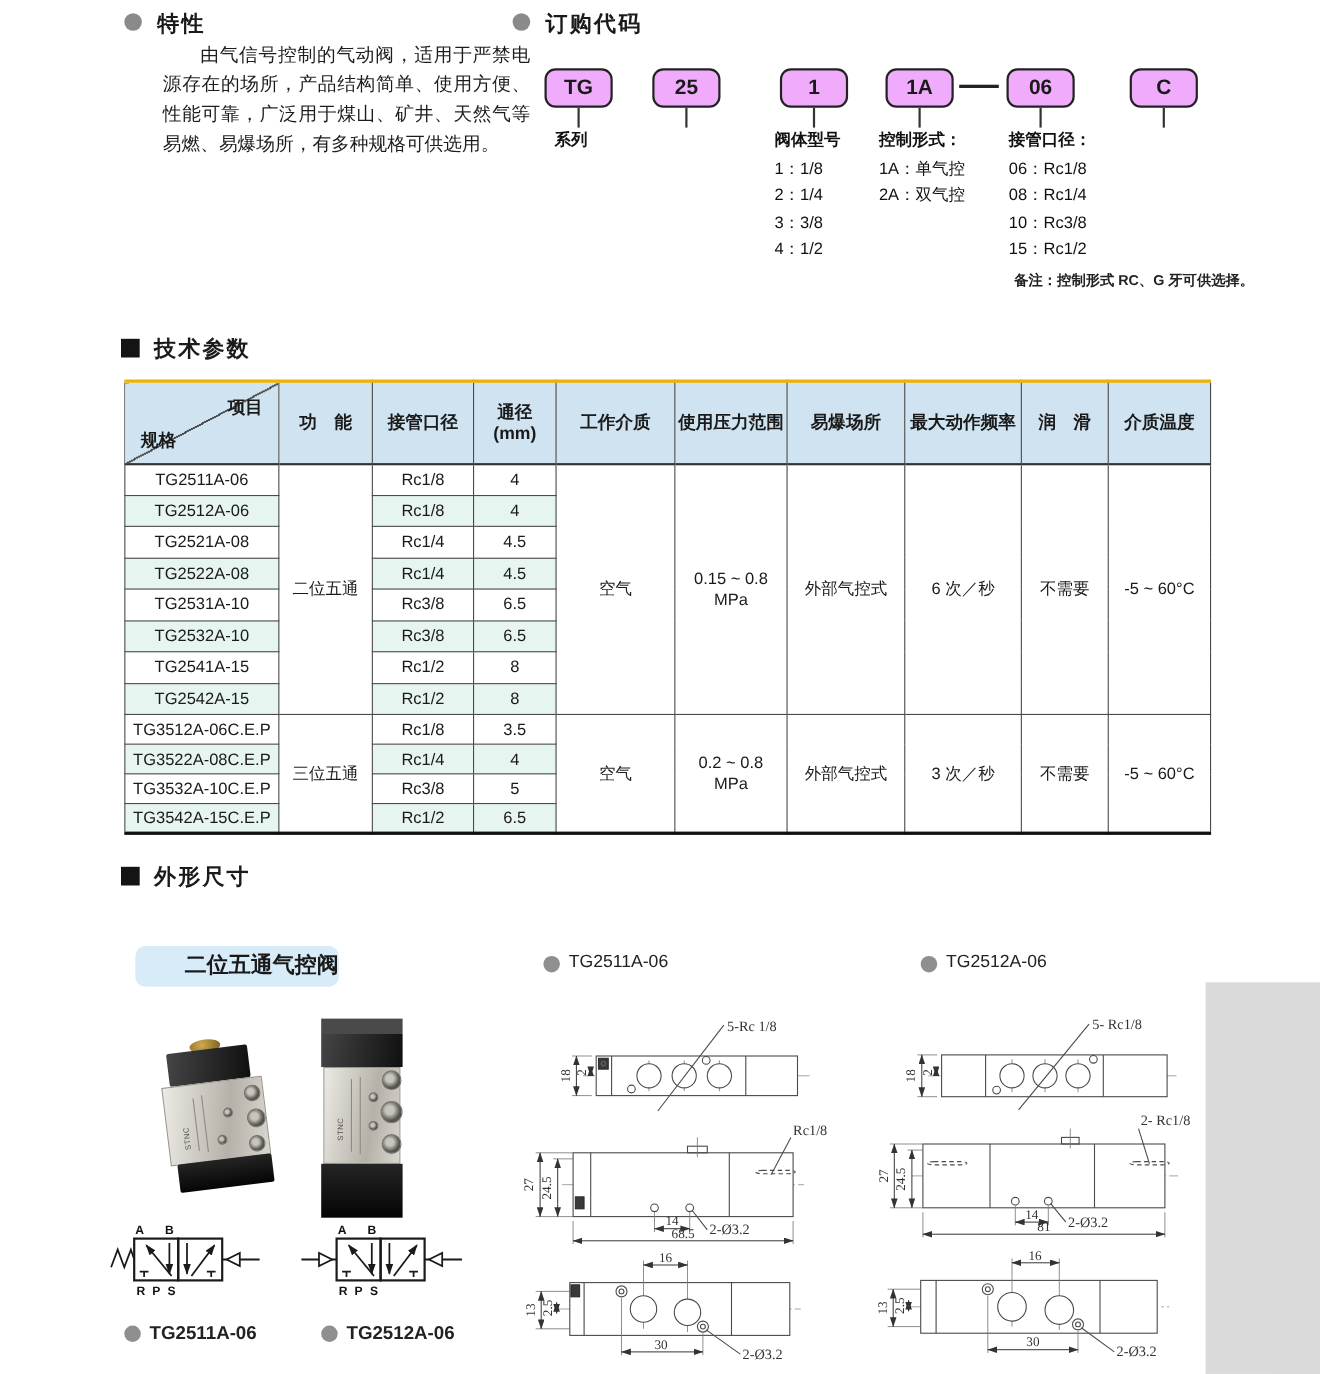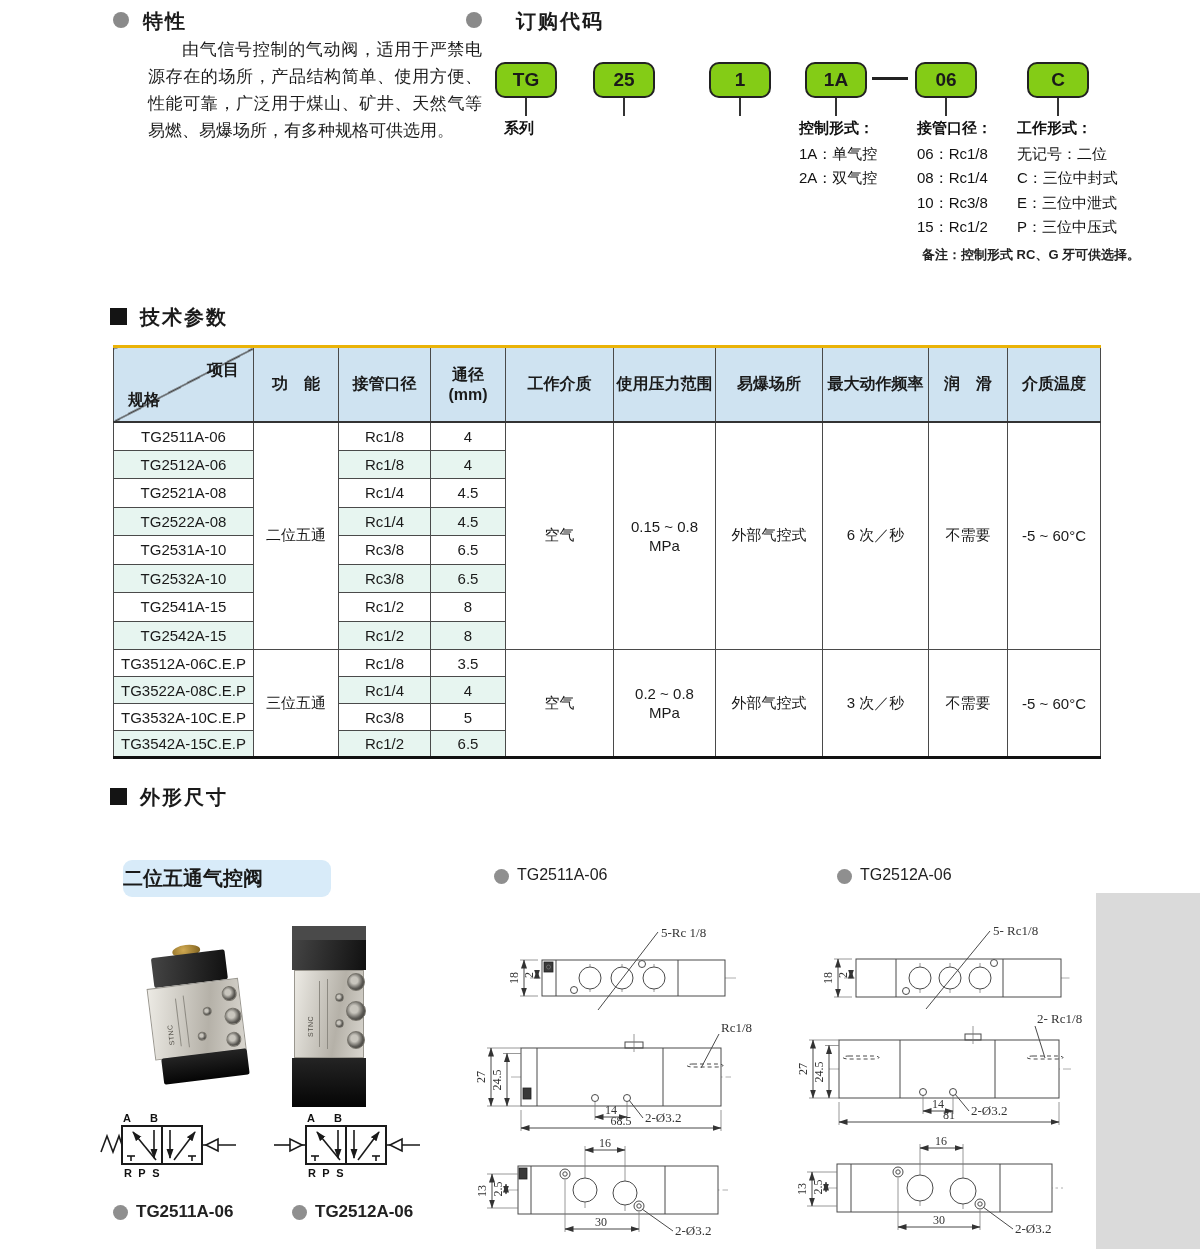--- a/index.html
+++ b/index.html
@@ -9,21 +9,21 @@
     font-family:"Liberation Sans","DejaVu Sans",sans-serif; color:#1a1a1a; overflow:hidden;
   }
   .abs { position:absolute; }
   .bullet { position:absolute; width:16px; height:16px; border-radius:50%; background:#8a8a8a; }
   .sq { position:absolute; width:17px; height:17px; background:#141414; }
   .h1 { position:absolute; font-size:20px; font-weight:bold; letter-spacing:2px; }
   
   #features-body { position:absolute; left:108px; top:36px; width:334px; font-size:17px;
     line-height:27px; text-align:justify; text-indent:2em; color:#1c1c1c;margin-left:40px; }
   
-  .code-box { position:absolute; top:62px; width:62px; height:36px; background:#84cc16;
+  .code-box { position:absolute; top:62px; width:62px; height:36px; background:#f0abfc;
     border:2px solid #222; border-radius:10px; text-align:center; line-height:32px;
     font-size:19px; font-weight:bold; }
   .leader { position:absolute; top:98px; height:18px; width:1.5px; background:#333; }
   .dash { position:absolute; left:872px; top:77px; width:36px; height:3px; background:#222; }
   .code-col { position:absolute; top:116px; font-size:15px; line-height:24.5px; color:#111; }
   .code-col .lab { font-weight:600; margin-bottom:1px; }
   .code-col .opt { font-weight:500; }
   #order-note { position:absolute; left:922px; top:246px; font-size:13px; font-weight:600; color:#222; }
   
   #spec-table { position:absolute; left:113px; top:345px; border-collapse:collapse;
@@ -34,22 +34,22 @@
   #spec-table th.corner { position:relative; padding:0;
     background-image:linear-gradient(to bottom right, transparent calc(50% - 0.8px), #4a4a4a calc(50% - 0.8px), #4a4a4a calc(50% + 0.8px), transparent calc(50% + 0.8px)), linear-gradient(#cfe3f1,#cfe3f1); }
   .corner-top { position:absolute; top:12px; right:14px; font-weight:600; }
   .corner-bottom { position:absolute; bottom:10px; left:14px; font-weight:600; }
   #spec-table tr.g1 { height:28.5px; }
   #spec-table tr.g2 { height:27px; }
   #spec-table tr.alt td { background:#e7f5f0; }
   #spec-table th { border-bottom:2px solid #333; }
   td.pre { white-space:pre-line; line-height:19px; }
   
-  #cat-box { position:absolute; left:123px; top:860px; width:208px; height:37px; background:#d8ebf9;
-    border-radius:9px; text-align:left; line-height:37px; font-size:20px; font-weight:bold; }
+  #cat-box { position:absolute; left:123px; top:860px; width:185px; height:37px; background:#d8ebf9;
+    border-radius:9px; text-align:right; line-height:37px; font-size:20px; font-weight:bold; }
   .model-lbl { position:absolute; font-size:16px; font-weight:500; color:#222; }
   .sm-bullet { position:absolute; width:15px; height:15px; border-radius:50%; background:#8f8f8f; }
   .cap-lbl { position:absolute; font-size:17px; font-weight:600; color:#222; }
   
   #side-band { position:absolute; left:1096px; top:893px; width:104px; height:356px; background:#dadada; }
   
   svg text.dt { font-family:"Liberation Serif","DejaVu Serif",serif; font-size:12px; fill:#333; }
   svg text.tt { font-family:"Liberation Serif","DejaVu Serif",serif; font-size:13px; fill:#333; }
   svg .dl { stroke:#4a4a4a; fill:none; stroke-width:1; }
   svg .fw { fill:#fff; }
@@ -91,58 +91,58 @@
     </defs>
   </svg>
 
   <div id="side-band"></div>
 
   <div class="bullet" style="left:113px; top:12px;"></div>
   <div class="h1" style="left:143px; top:8px;">特性</div>
   <div id="features-body">由气信号控制的气动阀，适用于严禁电源存在的场所，产品结构简单、使用方便、性能可靠，广泛用于煤山、矿井、天然气等易燃、易爆场所，有多种规格可供选用。</div>
 
   <div class="bullet" style="left:466px; top:12px;"></div>
-  <div class="h1" style="left:516px; top:8px;">订购代码</div>
+  <div class="h1" style="left:496px; top:8px;">订购代码</div>
 
   <div class="code-box" style="left:495px;">TG</div>
   <div class="code-box" style="left:593px;">25</div>
   <div class="code-box" style="left:709px;">1</div>
   <div class="code-box" style="left:805px;">1A</div>
   <div class="dash"></div>
   <div class="code-box" style="left:915px;">06</div>
   <div class="code-box" style="left:1027px;">C</div>
 
   <div class="leader" style="left:525px;"></div>
   <div class="leader" style="left:623px;"></div>
   <div class="leader" style="left:739px;"></div>
   <div class="leader" style="left:835px;"></div>
   <div class="leader" style="left:945px;"></div>
   <div class="leader" style="left:1057px;"></div>
 
   <div class="code-col" style="left:504px;">
     <div class="lab">系列</div>
+  </div>
+  <div class="code-col" style="left:704px;">
+    <div class="lab">阀体型号</div>
+    <div class="opt">1：1/8</div>
+    <div class="opt">2：1/4</div>
+    <div class="opt">3：3/8</div>
+    <div class="opt">4：1/2</div>
   </div>
   <div class="code-col" style="left:799px;">
     <div class="lab">控制形式：</div>
     <div class="opt">1A：单气控</div>
     <div class="opt">2A：双气控</div>
   </div>
   <div class="code-col" style="left:917px;">
     <div class="lab">接管口径：</div>
     <div class="opt">06：Rc1/8</div>
     <div class="opt">08：Rc1/4</div>
     <div class="opt">10：Rc3/8</div>
     <div class="opt">15：Rc1/2</div>
-  </div>
-  <div class="code-col" style="left:1017px;">
-    <div class="lab">工作形式：</div>
-    <div class="opt">无记号：二位</div>
-    <div class="opt">C：三位中封式</div>
-    <div class="opt">E：三位中泄式</div>
-    <div class="opt">P：三位中压式</div>
   </div>
   <div id="order-note">备注：控制形式 RC、G 牙可供选择。</div>
 
   <div class="sq" style="left:110px; top:308px;"></div>
   <div class="h1" style="left:140px; top:304px;">技术参数</div>
 
   <table id="spec-table">
     <colgroup>
       <col style="width:140px">
         <col style="width:85px">

